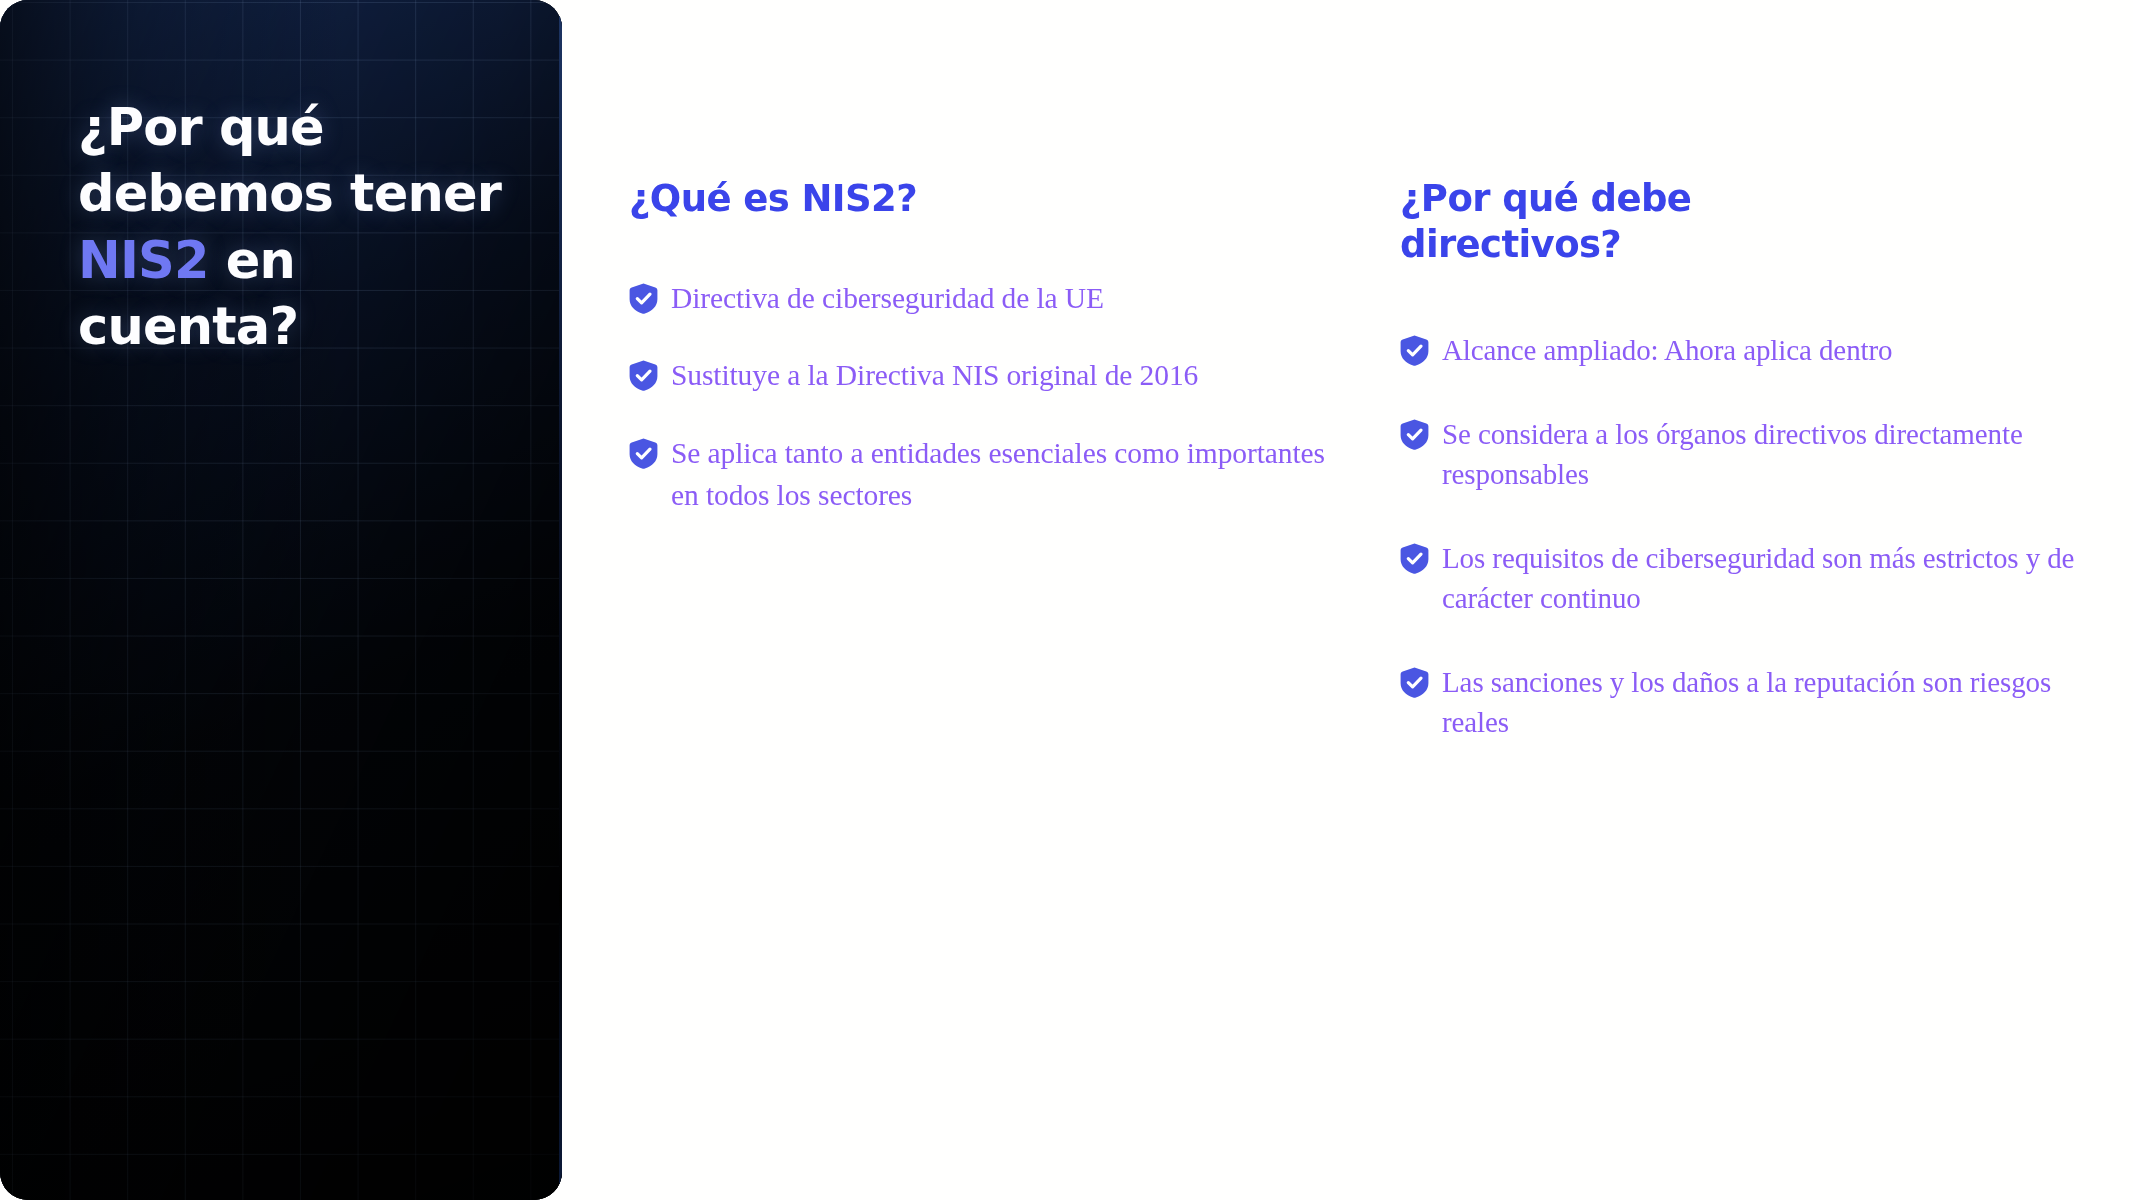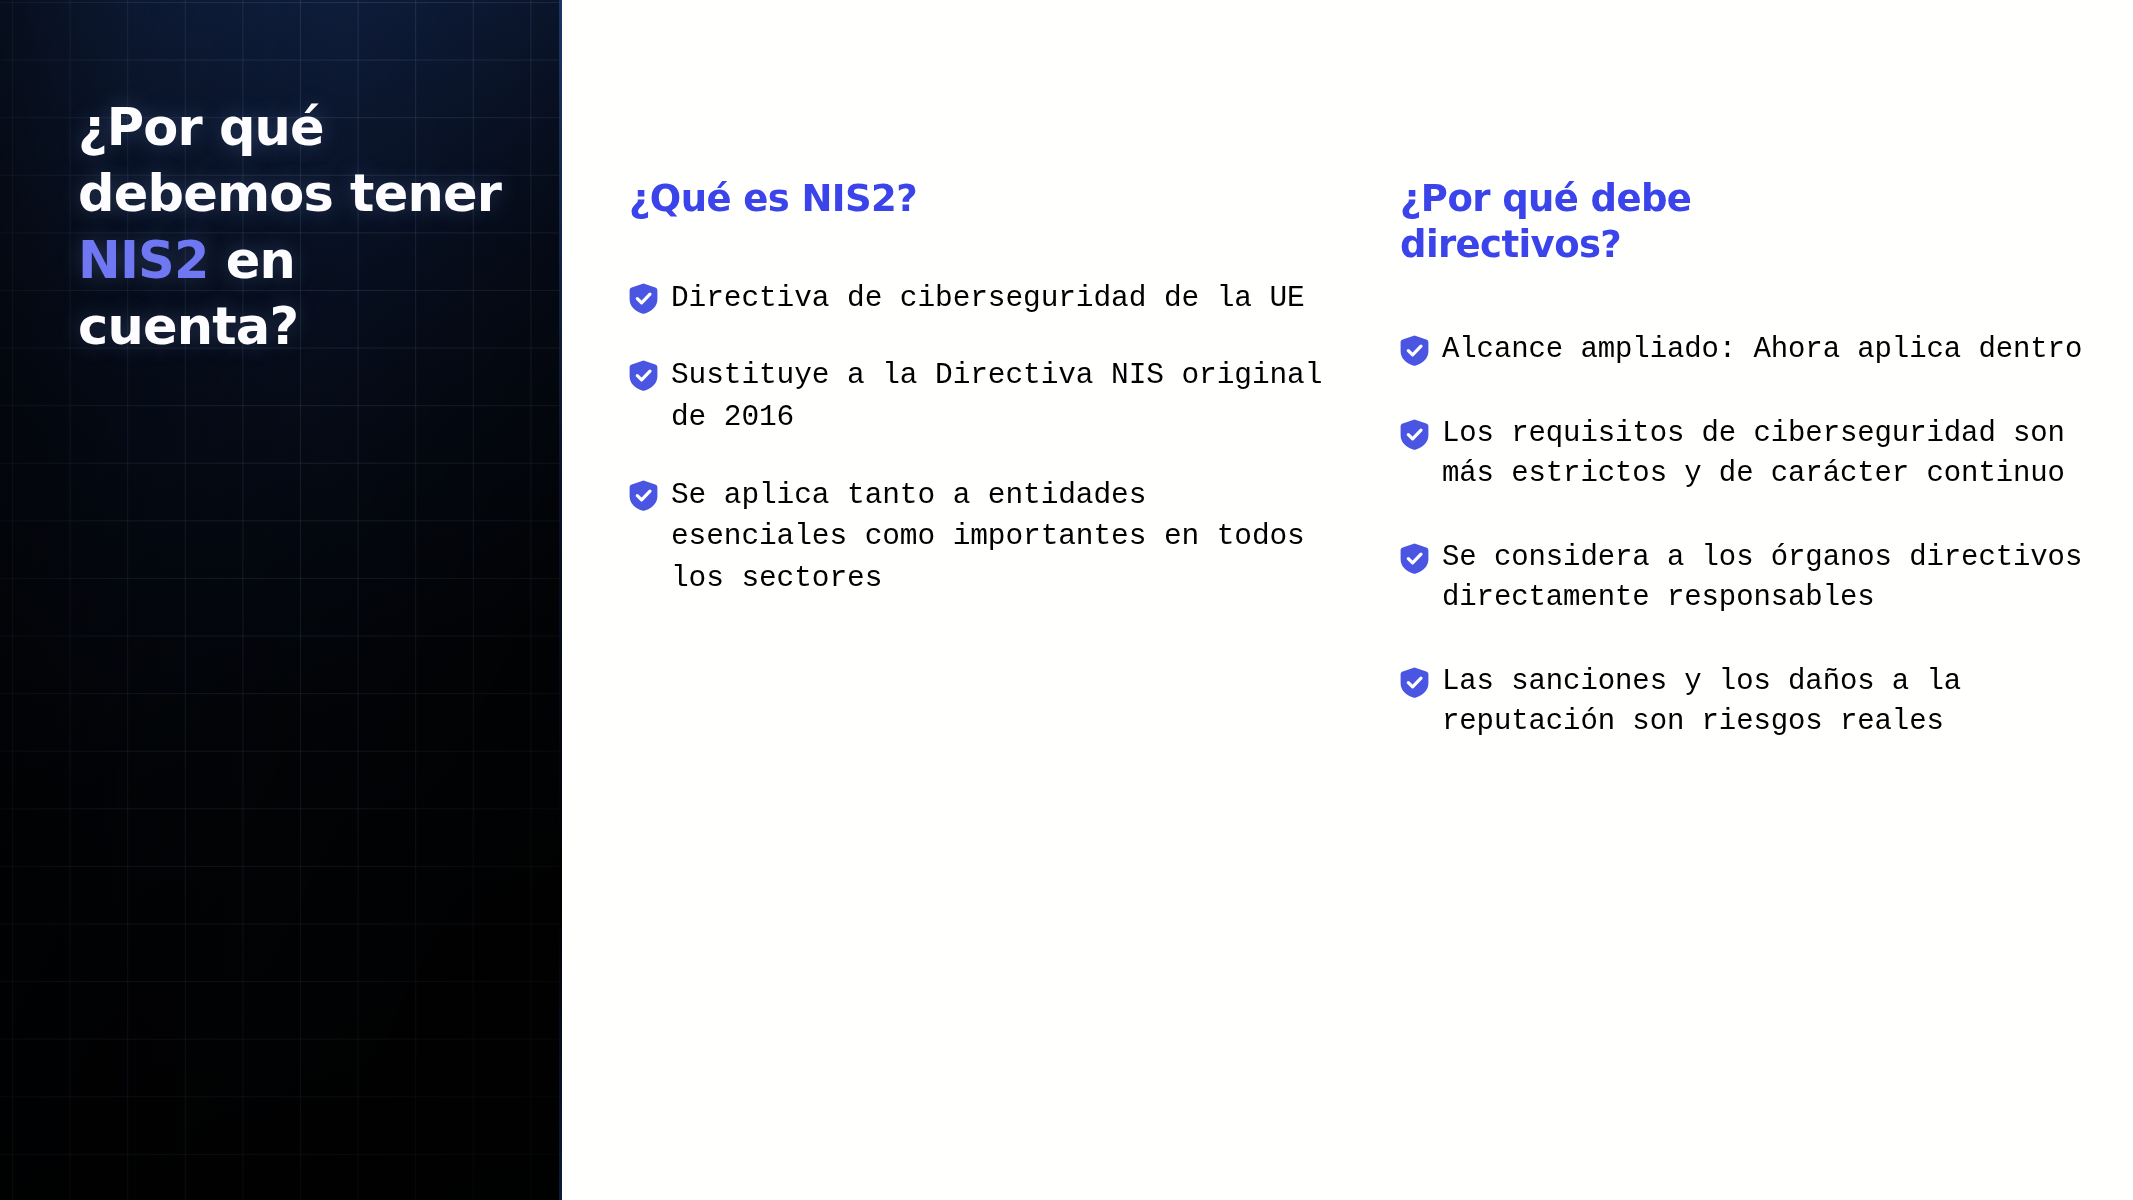--- a/index.html
+++ b/index.html
@@ -25,20 +25,21 @@
 
   
   .left-panel {
     position: absolute;
     left: 0;
     top: 0;
     width: 562px;
     height: 1200px;
     overflow: hidden;
     background: #040810;
+    border-radius: 28px;
   }
   .panel-gradient {
     position: absolute;
     inset: 0;
     background:
       radial-gradient(120% 85% at 72% 6%, rgba(32,62,118,0.95) 0%, rgba(20,40,84,0.7) 28%, rgba(7,15,34,0.25) 58%, rgba(0,0,0,0) 78%),
       radial-gradient(95% 55% at 105% 100%, rgba(26,54,112,0.95) 0%, rgba(14,32,72,0.55) 38%, rgba(0,0,0,0) 72%),
       linear-gradient(168deg, #112murder 0%, #0b1730 0%, #060d20 34%, #020510 62%, #000003 100%);
     background-color: #020509;
   }
@@ -155,24 +156,24 @@
   .shield-icon {
     flex: 0 0 auto;
     width: 29px;
     height: 31px;
     margin-top: 5px;
     margin-right: 13px;
   }
   .shield-icon svg { display: block; width: 29px; height: 31px; }
 
   .bullet-text {
-    font-family: Liberation Mono, monospace;
+    font-family: Liberation Serif, serif;
     font-size: 29.5px;
     line-height: 1.41;
-    color: #000000;
+    color: #8b5cf6;
     letter-spacing: -0.1px;
   }
   .col-why .bullet-text {
     font-size: 29px;
     line-height: 1.38;
   }
   .col-what .bullet-text { max-width: 660px; }
   .col-why .bullet-text { max-width: 650px; }
 </style>
 </head>
@@ -238,30 +239,30 @@
           </span>
           <span class="bullet-text">Alcance ampliado: Ahora aplica dentro</span>
         </li>
         <li class="bullet">
           <span class="shield-icon">
             <svg viewBox="0 0 29 31">
                 <path d="M14.5 0.6 L26.3 4.4 C27.6 4.8 28.4 6 28.4 7.3 L28.4 16.3 C28.4 23.1 23.2 28.4 15.9 30.5 C15.0 30.8 14.0 30.8 13.1 30.5 C5.8 28.4 0.6 23.1 0.6 16.3 L0.6 7.3 C0.6 6 1.4 4.8 2.7 4.4 Z" fill="#4a56e2"></path>
                 <path d="M8.3 15.6 L12.6 19.9 L21.0 11.1" stroke="#ffffff" stroke-width="3.2" stroke-linecap="round" stroke-linejoin="round" fill="none"></path>
               </svg>
           </span>
+          <span class="bullet-text">Se considera a los órganos directivos directamente responsables</span>
+        </li>
+        <li class="bullet">
+          <span class="shield-icon">
+            <svg viewBox="0 0 29 31">
+                <path d="M14.5 0.6 L26.3 4.4 C27.6 4.8 28.4 6 28.4 7.3 L28.4 16.3 C28.4 23.1 23.2 28.4 15.9 30.5 C15.0 30.8 14.0 30.8 13.1 30.5 C5.8 28.4 0.6 23.1 0.6 16.3 L0.6 7.3 C0.6 6 1.4 4.8 2.7 4.4 Z" fill="#4a56e2"></path>
+                <path d="M8.3 15.6 L12.6 19.9 L21.0 11.1" stroke="#ffffff" stroke-width="3.2" stroke-linecap="round" stroke-linejoin="round" fill="none"></path>
+              </svg>
+          </span>
           <span class="bullet-text">Los requisitos de ciberseguridad son más estrictos y de carácter continuo</span>
-        </li>
-        <li class="bullet">
-          <span class="shield-icon">
-            <svg viewBox="0 0 29 31">
-                <path d="M14.5 0.6 L26.3 4.4 C27.6 4.8 28.4 6 28.4 7.3 L28.4 16.3 C28.4 23.1 23.2 28.4 15.9 30.5 C15.0 30.8 14.0 30.8 13.1 30.5 C5.8 28.4 0.6 23.1 0.6 16.3 L0.6 7.3 C0.6 6 1.4 4.8 2.7 4.4 Z" fill="#4a56e2"></path>
-                <path d="M8.3 15.6 L12.6 19.9 L21.0 11.1" stroke="#ffffff" stroke-width="3.2" stroke-linecap="round" stroke-linejoin="round" fill="none"></path>
-              </svg>
-          </span>
-          <span class="bullet-text">Se considera a los órganos directivos directamente responsables</span>
         </li>
         <li class="bullet">
           <span class="shield-icon">
             <svg viewBox="0 0 29 31">
                 <path d="M14.5 0.6 L26.3 4.4 C27.6 4.8 28.4 6 28.4 7.3 L28.4 16.3 C28.4 23.1 23.2 28.4 15.9 30.5 C15.0 30.8 14.0 30.8 13.1 30.5 C5.8 28.4 0.6 23.1 0.6 16.3 L0.6 7.3 C0.6 6 1.4 4.8 2.7 4.4 Z" fill="#4a56e2"></path>
                 <path d="M8.3 15.6 L12.6 19.9 L21.0 11.1" stroke="#ffffff" stroke-width="3.2" stroke-linecap="round" stroke-linejoin="round" fill="none"></path>
               </svg>
           </span>
           <span class="bullet-text">Las sanciones y los daños a la reputación son riesgos reales</span>
         </li>

